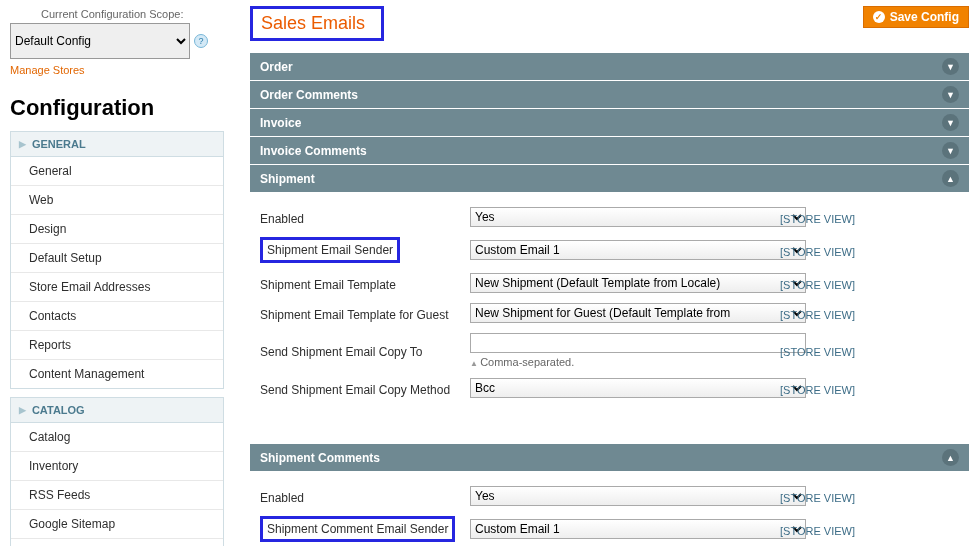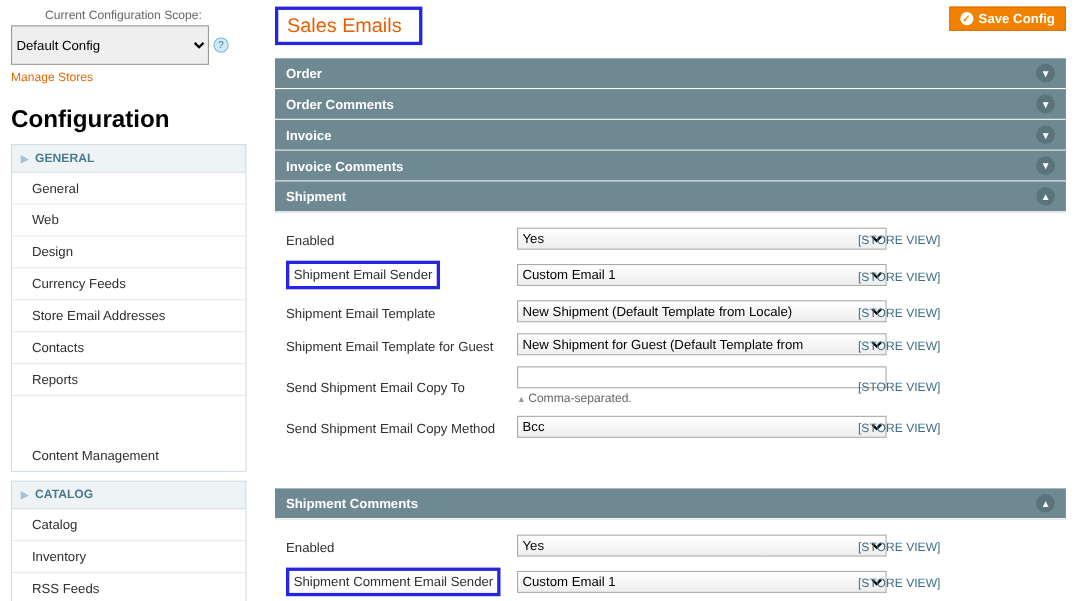--- a/index.html
+++ b/index.html
@@ -10,21 +10,21 @@
 .scope-row { display: flex; align-items: center; margin-bottom: 4px; }
 .scope-select { width: 180px; height: 36px; font-size: 12px; border: 1px solid #999; }
 .help-icon { width: 14px; height: 14px; border-radius: 50%; background: #d4e9f6; border: 1px solid #78b7d8; margin-left: 4px; display:flex;align-items:center;justify-content:center;font-size:9px;color:#2c7fad; }
 .link-orange { color: #e26703; font-size: 11px; cursor: pointer; }
 .config-title { font-size: 22px; font-weight: bold; margin: 18px 0 10px 0; color: #000; }
 .nav-section { background: #eef3f5; border: 1px solid #cfdde3; margin-bottom: 8px; }
 .nav-header { padding: 6px 8px; font-size: 11px; font-weight: bold; color: #4b7a8e; display: flex; align-items: center; cursor: pointer; }
 .nav-header .tri { color: #a7c4ce; margin-right: 6px; font-size: 9px; }
 .nav-items { background: #fff; border-top: 1px solid #cfdde3; }
 .nav-item { padding: 7px 8px 7px 18px; font-size: 12px; color: #2f2f2f; border-bottom: 1px solid #e8e8e8; cursor: pointer; }
-.nav-item:last-child { border-bottom: none; margin-top: 40px; }
+.nav-item:last-child { border-bottom: none; }
 .main { flex: 1; padding: 0 10px 10px 16px; }
 .top-row { display: flex; align-items: flex-start; justify-content: space-between; padding-top: 6px; margin-bottom: 12px; }
 .page-title { font-size: 18px; color: #eb5b00; font-weight: normal; border: 3px solid #2626e0; padding: 4px 16px 4px 8px; display: inline-block; }
 .save-btn { background: #f18200; color: #fff; border: 1px solid #d96d00; padding: 3px 9px; font-size: 12px; font-weight: bold; cursor: pointer; display: flex; align-items: center; }
 .save-btn .check { display:inline-block; width:12px;height:12px;border-radius:50%;background:#fff;color:#f18200;font-size:9px;line-height:12px;text-align:center;margin-right:5px;font-weight:bold; }
 .section-head { background: #6f8992; color: #fff; padding: 5px 10px; font-size: 12px; font-weight: bold; display: flex; justify-content: space-between; align-items: center; border-bottom: 1px solid #fff; cursor: pointer; }
 .section-head.open { background: #6f8992; }
 .arrow-circle { width: 17px; height: 17px; border-radius: 50%; background: #5b737b; display: flex; align-items: center; justify-content: center; }
 .arrow-circle span { color: #fff; font-size: 9px; }
 .section-body { padding: 14px 10px 14px 10px; }
@@ -58,21 +58,21 @@
 
     <div class="nav-section">
       <div class="nav-header">
           <span class="tri">▶</span>
           <span>GENERAL</span>
         </div>
       <div class="nav-items">
         <div class="nav-item">General</div>
         <div class="nav-item">Web</div>
         <div class="nav-item">Design</div>
-        <div class="nav-item">Currency Feeds</div>
+        <div class="nav-item">Default Setup</div>
         <div class="nav-item">Store Email Addresses</div>
         <div class="nav-item">Contacts</div>
         <div class="nav-item">Reports</div>
         <div class="nav-item">Content Management</div>
       </div>
     </div>
 
     <div class="nav-section">
       <div class="nav-header">
           <span class="tri">▶</span>

